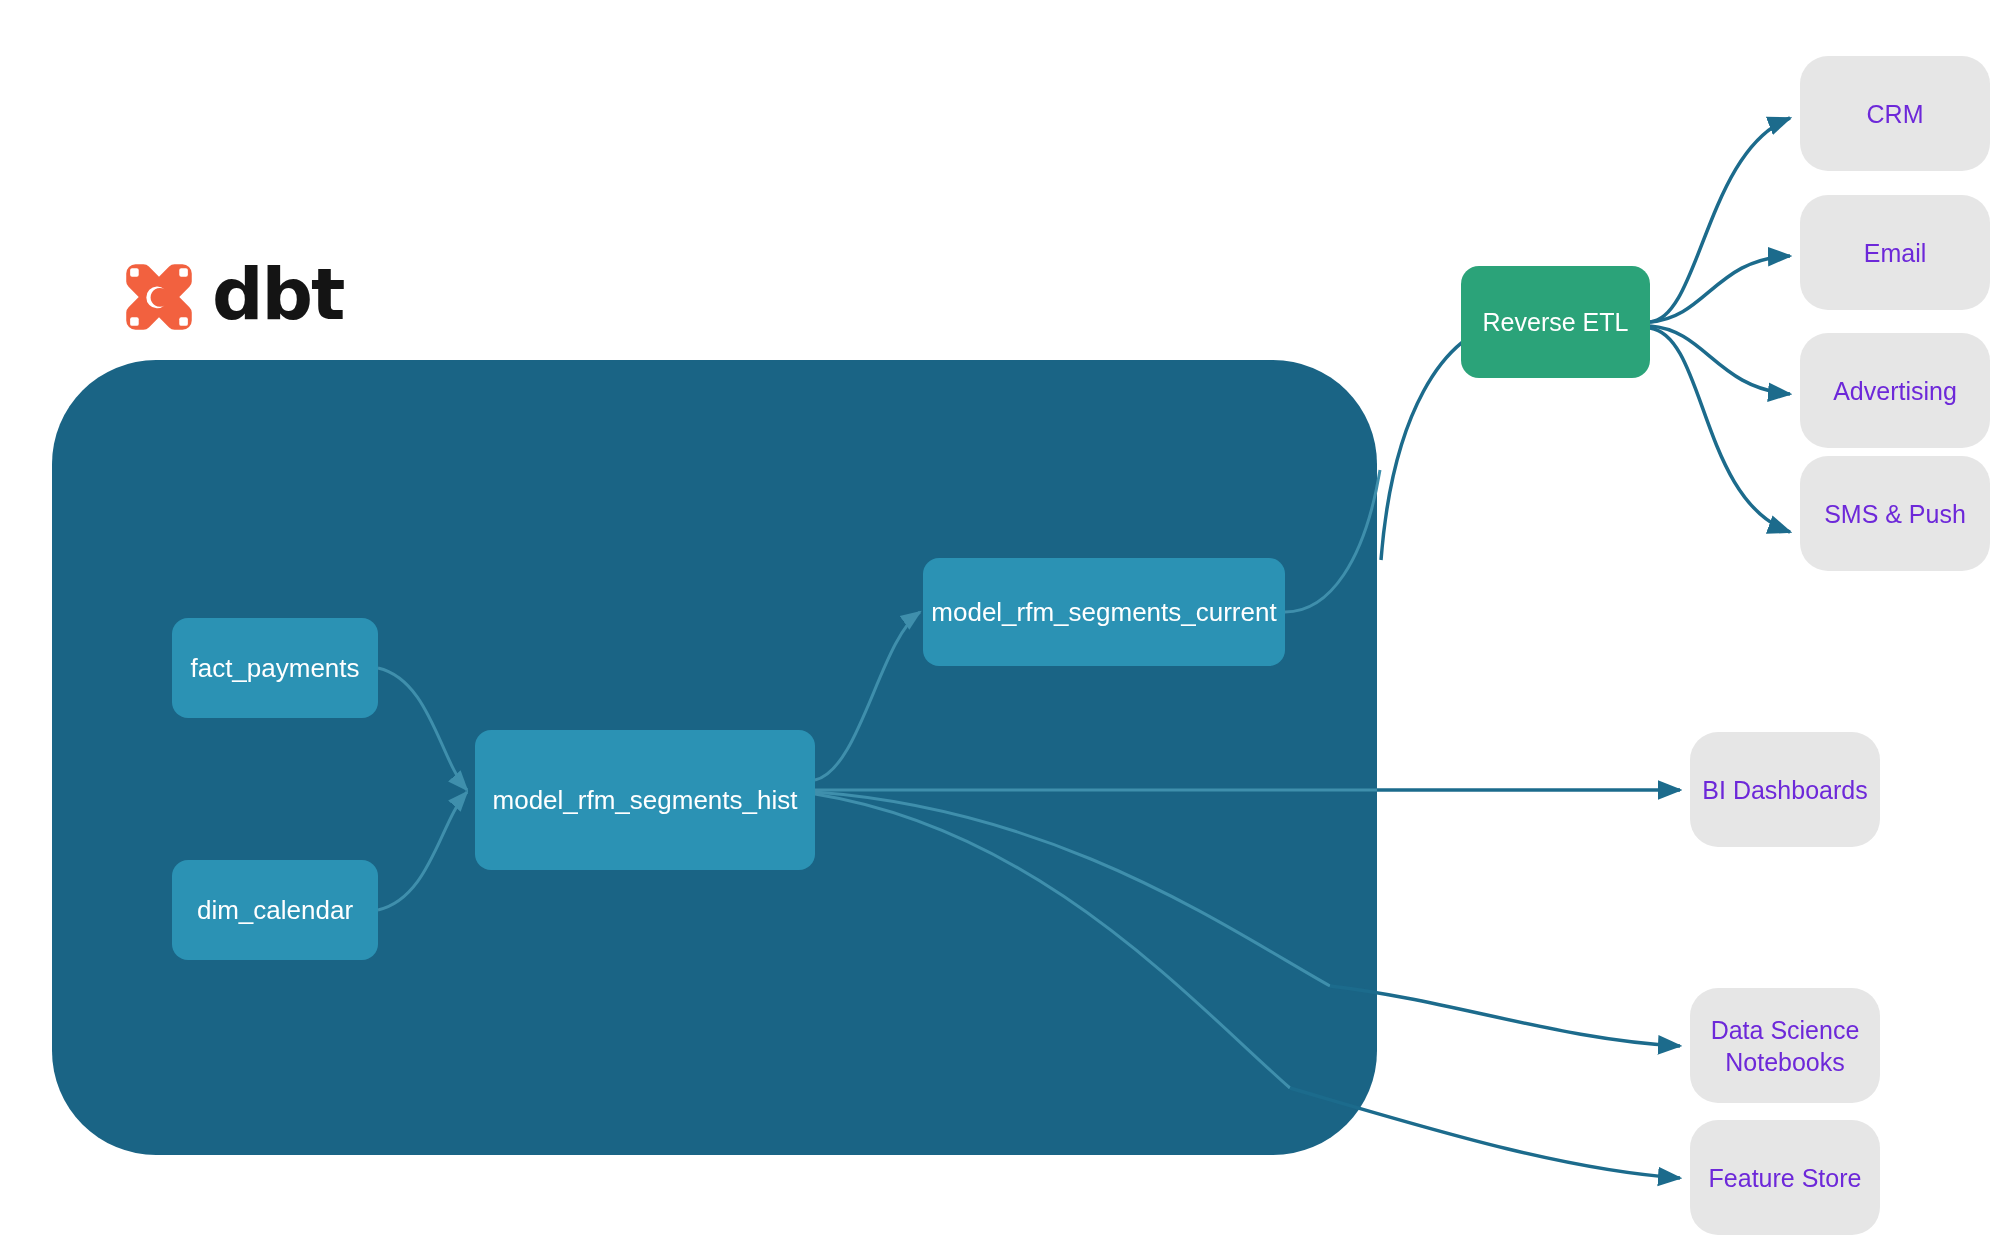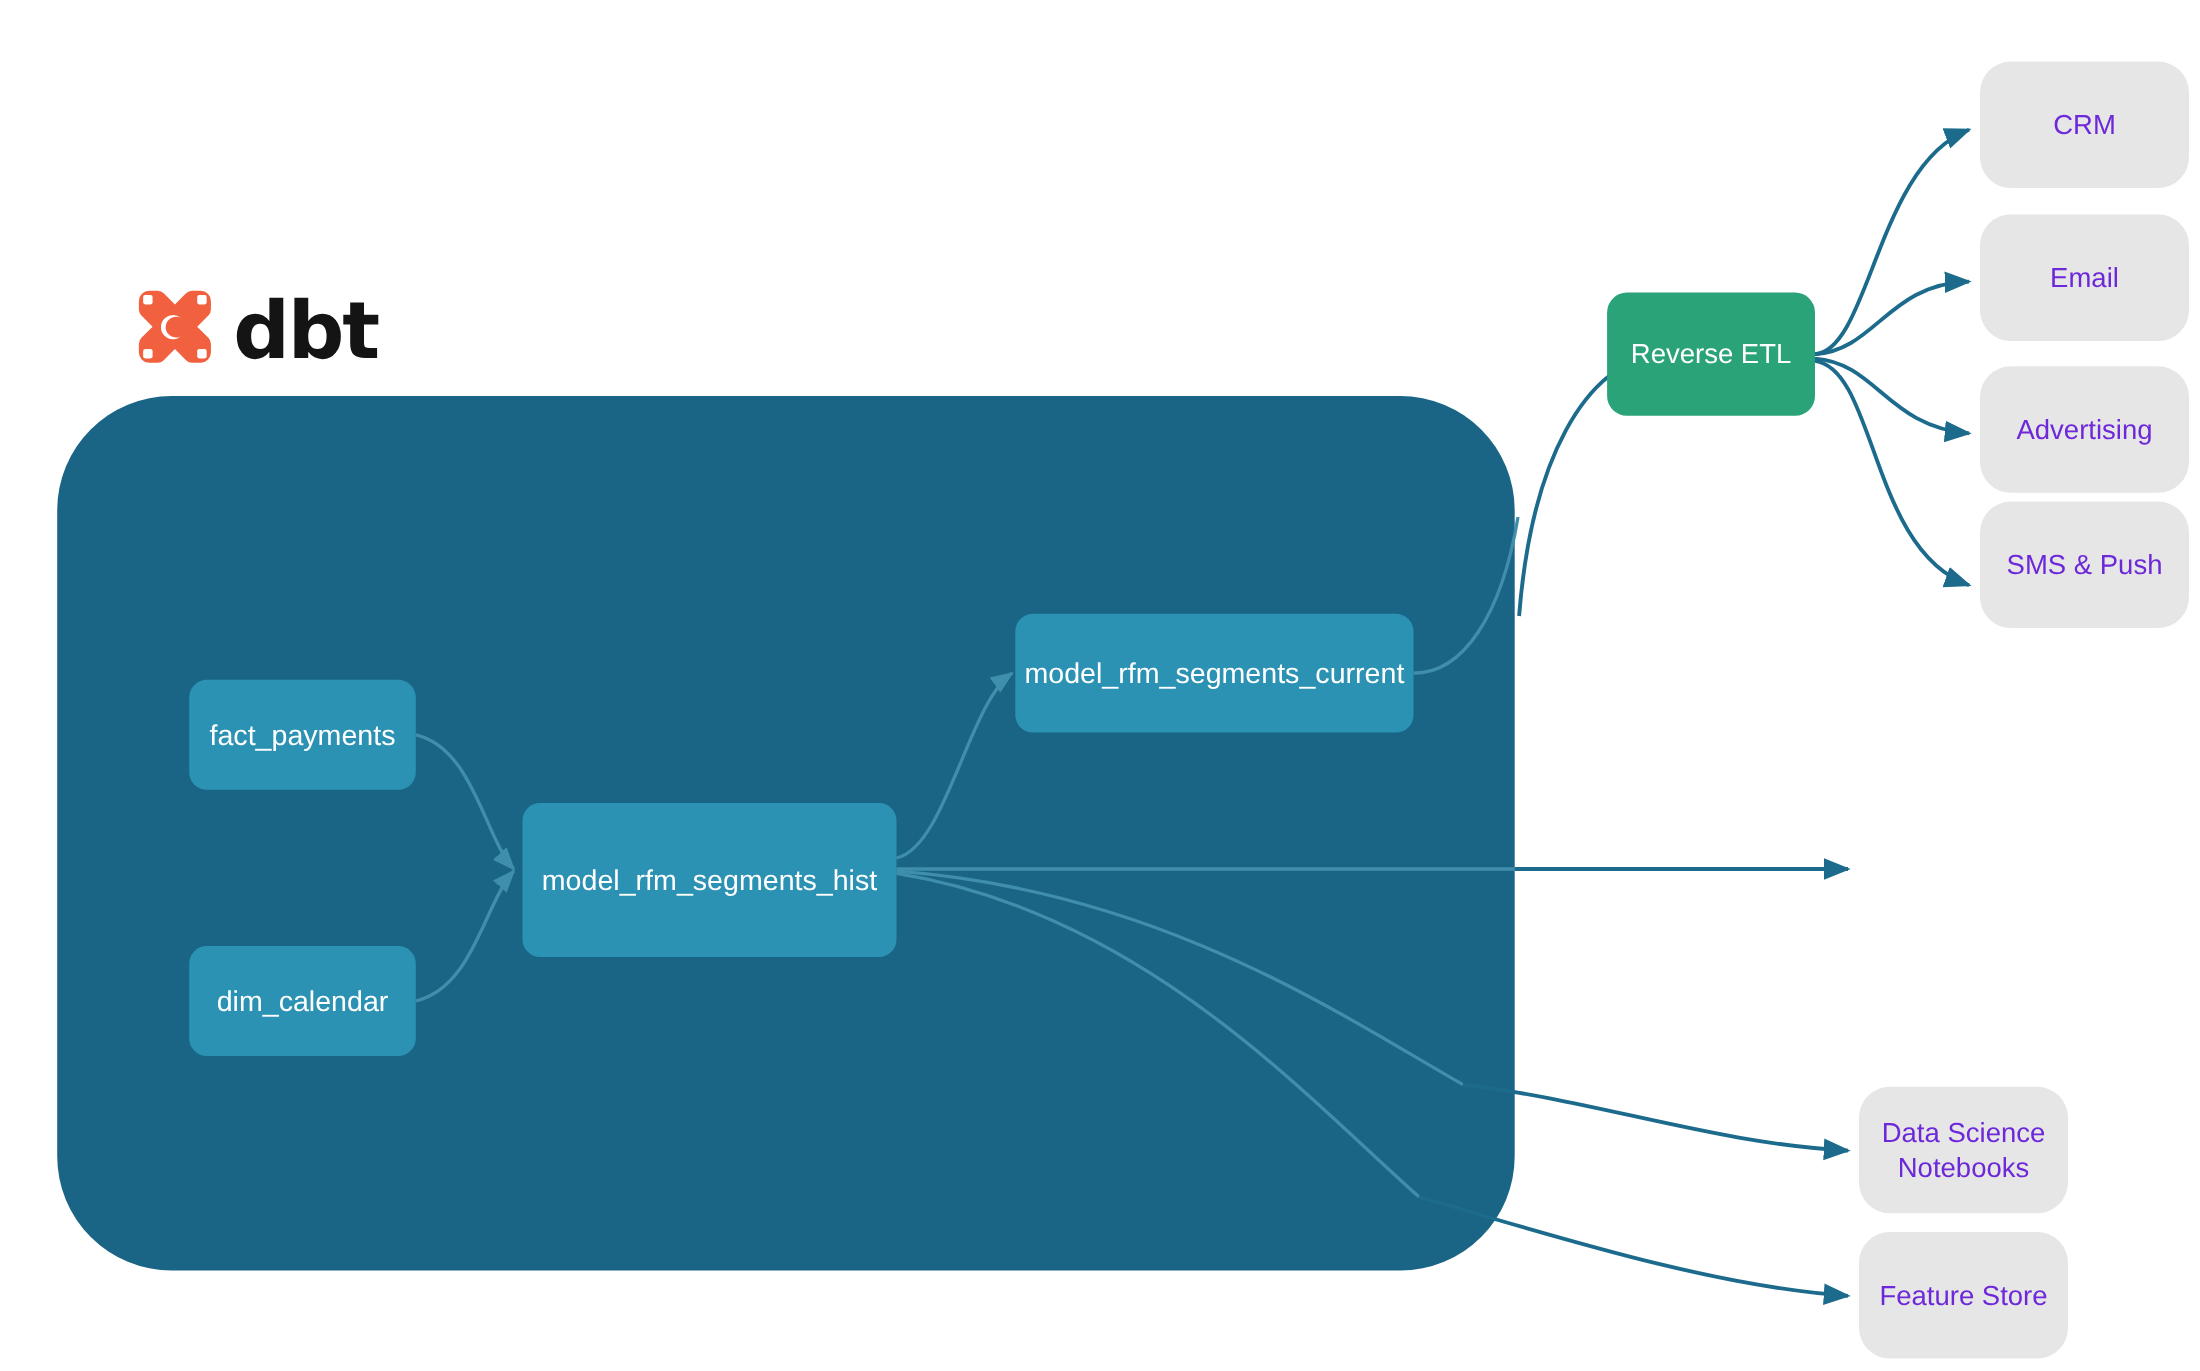--- a/index.html
+++ b/index.html
@@ -17,21 +17,21 @@
     background: #ffffff;
     overflow: hidden;
   }
 
   
   #dbt-logo {
     position: absolute;
     left: 120px;
     top: 258px;
     display: flex;
-    align-items: flex-end;
+    align-items: flex-start;
     gap: 14px;
   }
   #dbt-logo .mark { width: 78px; height: 78px; display: block; }
   #dbt-logo .wordmark {
     font-family: "DejaVu Sans", sans-serif;
     font-weight: bold;
     font-size: 72px;
     line-height: 1;
     color: #141414;
     letter-spacing: -2px;
@@ -176,20 +176,23 @@
   </div>
 
   <div class="node node-gray" style="left:1800px; top:333px; width:190px; height:115px;text-align:center;">
     <span>Advertising</span>
   </div>
 
   <div class="node node-gray" style="left:1800px; top:456px; width:190px; height:115px;text-align:right;">
     <span>SMS &amp; Push</span>
   </div>
 
+  <div class="node node-gray" style="left:1690px; top:732px; width:190px; height:115px;">
+    <span>BI Dashboards</span>
+  </div>
 
   <div class="node node-gray" style="left:1690px; top:988px; width:190px; height:115px; flex-direction:column;">
     <span>Data Science</span>
     <span>Notebooks</span>
   </div>
 
   <div class="node node-gray" style="left:1690px; top:1120px; width:190px; height:115px;">
     <span>Feature Store</span>
   </div>
 

